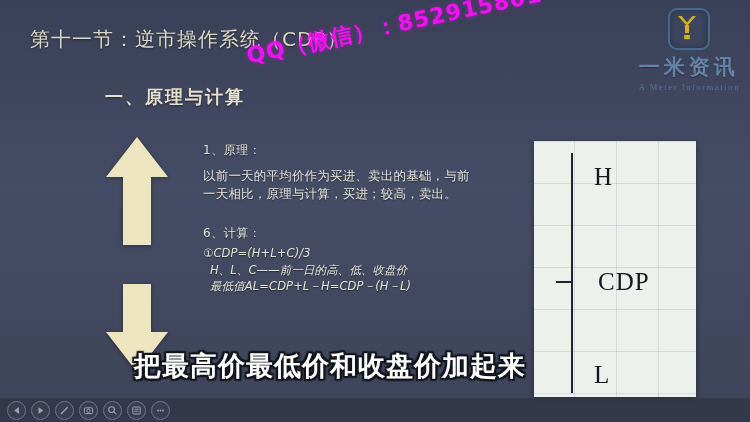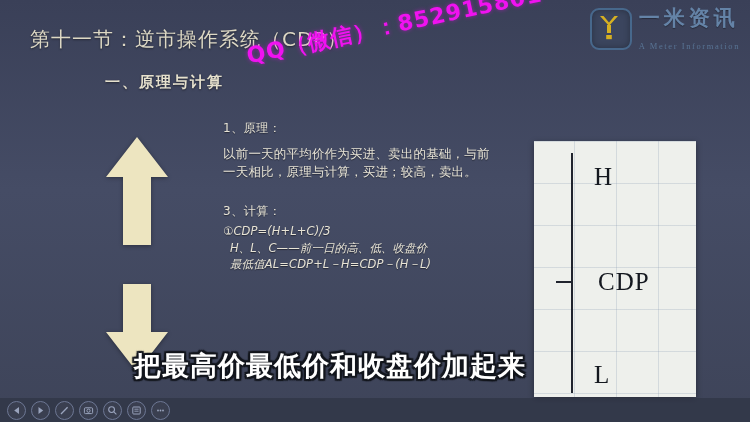--- a/index.html
+++ b/index.html
@@ -40,41 +40,42 @@
   }
 
   
   .logo-wrap {
     right: 10px;
     top: 8px;
     display: flex;
     align-items: center;
     gap: 7px;
     opacity: .85;
+    flex-direction: column;
   }
   .logo-mark {
     width: 38px; height: 38px;
     border-radius: 9px;
     border: 2px solid #4a6f95;
     background: #3b465f;
     position: relative;
     box-shadow: inset 0 0 6px rgba(0,0,0,.35);
   }
   .logo-mark svg { position: absolute; left: 0; top: 0; }
   .logo-text { display: flex; flex-direction: column; line-height: 1; }
   .logo-cn {
     font-size: 21px;
     color: #6c8fb5;
     letter-spacing: 4px;
     font-family: "DejaVu Sans", sans-serif;
     font-weight: bold;
     text-shadow: 0 1px 1px rgba(0,0,0,.4);
   }
   .logo-en {
-    margin-top: 13px;
+    margin-top: 5px;
     font-size: 8.5px;
     color: #5d7c9e;
     letter-spacing: 1.6px;
     font-family: "Liberation Serif", serif;
   }
 
   
   .pink-note {
     left: 244px;
     top: 42px;
@@ -85,43 +86,42 @@
     color: #f012f0;
     font-family: "DejaVu Sans", sans-serif;
     white-space: nowrap;
     letter-spacing: 1px;
     text-shadow: 0 0 4px rgba(255,0,255,.45);
   }
 
   
   .section-heading {
     left: 105px;
-    top: 73px;
-    font-size: 15px;
+    top: 85px;
+    font-size: 18px;
     font-weight: bold;
     color: #e6e1cd;
     font-family: "DejaVu Sans", sans-serif;
     letter-spacing: 2px;
     text-shadow: 0 1px 2px rgba(0,0,0,.5);
   }
 
   
   .arrow { filter: drop-shadow(0 1px 2px rgba(0,0,0,.35)); }
   .arrow-up   { left: 104px; top: 135px; }
   .arrow-down { left: 104px; top: 282px; }
 
   
   .body-block {
     left: 203px;
-    top: 120px;
+    top: 142px;
     width: 300px;
     color: #e8e4d6;
     font-family: "DejaVu Sans", sans-serif;
     text-shadow: 0 1px 1px rgba(0,0,0,.45);
-    margin-left: 20px;
   }
   .b-head   { font-size: 12px; margin-bottom: 8px; letter-spacing: .5px; }
   .b-line   { font-size: 12.5px; line-height: 18px; letter-spacing: .2px; }
   .gap-lg   { height: 22px; }
   .b-sub    { font-size: 12px; margin-bottom: 3px; letter-spacing: .5px; }
   .b-formula{ font-size: 11.5px; line-height: 16.5px; letter-spacing: .1px; font-style: italic; }
   .b-indent { padding-left: 7px; }
 
   
   .diagram-panel {
@@ -247,21 +247,21 @@
     <svg width="66" height="92" viewBox="0 0 66 92" aria-hidden="true">
       <path d="M33 90 L64 50 L47 50 L47 2 L19 2 L19 50 L2 50 Z" fill="#EDE5C0"></path>
     </svg>
   </div>
 
   <div class="layer body-block">
     <div class="b-head">1、原理：</div>
     <div class="b-line">以前一天的平均价作为买进、卖出的基础，与前</div>
     <div class="b-line">一天相比，原理与计算，买进；较高，卖出。</div>
     <div class="gap-lg"></div>
-    <div class="b-sub">3、计算：</div>
+    <div class="b-sub">6、计算：</div>
     <div class="b-formula">①CDP=(H+L+C)/3</div>
     <div class="b-formula b-indent">H、L、C——前一日的高、低、收盘价</div>
     <div class="b-formula b-indent">最低值AL=CDP+L－H=CDP－(H－L)</div>
   </div>
 
   <div class="layer diagram-panel">
     <div class="diagram-grid"></div>
     <div class="diag-axis"></div>
     <div class="diag-tick"></div>
     <div class="diag-label lbl-h">H</div>

